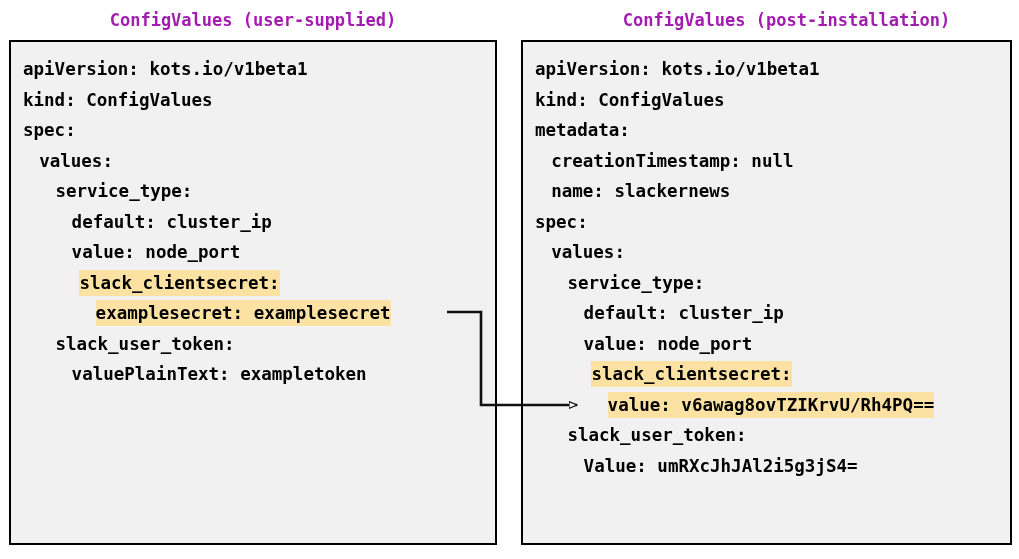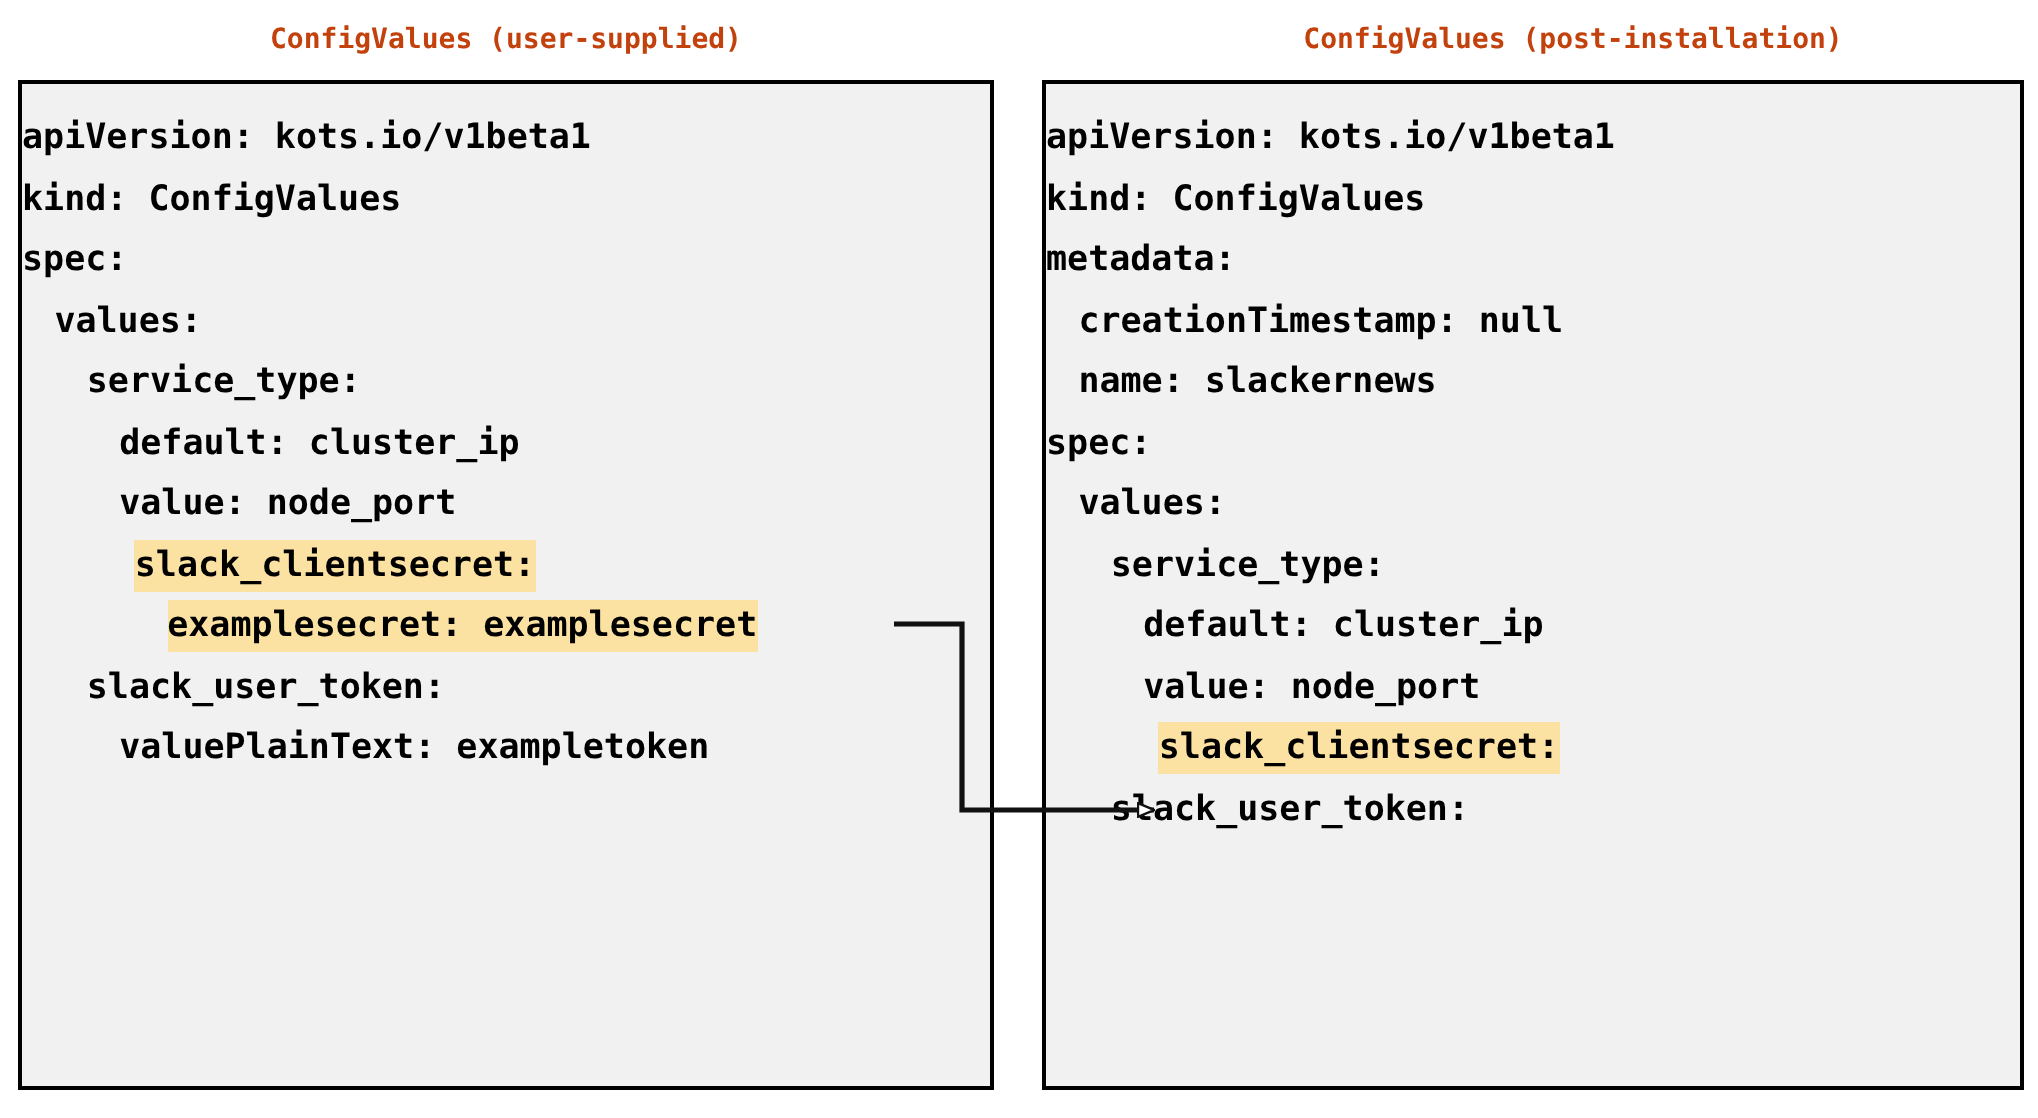--- a/index.html
+++ b/index.html
@@ -16,23 +16,23 @@
   }
 
   .stage {
     position: absolute;
     inset: 0;
   }
 
   .panel-title {
     position: absolute;
     font-family: "DejaVu Sans Mono", "Liberation Mono", monospace;
-    font-size: 14px;
+    font-size: 17px;
     font-weight: bold;
-    color: #c2410c;
+    color: #a21caf;
     letter-spacing: 0px;
     white-space: nowrap;
     text-align: center;
     line-height: 26px;
   }
 
   .code-box {
     position: absolute;
     background: #f1f1f1;
     border: 2px solid #000000;
@@ -49,20 +49,21 @@
   }
 
   .code-line {
     height: 30.5px;
     line-height: 30.5px;
     font-family: "DejaVu Sans Mono", "Liberation Mono", monospace;
     font-size: 17.5px;
     font-weight: bold;
     color: #000000;
     white-space: pre;
+    padding-left: 12px;
   }
 
   .code-line .seg {
     display: inline;
     white-space: pre;
   }
 
   .code-line.hl .seg {
     background: #fce2a2;
     box-shadow: 0 0 0 0 #fce2a2;
@@ -110,21 +111,23 @@
         <div class="code-line"><span class="pad" style="display: inline-block; width: 0px;"></span><span class="seg">kind: ConfigValues</span></div>
         <div class="code-line"><span class="pad" style="display: inline-block; width: 0px;"></span><span class="seg">metadata:</span></div>
         <div class="code-line"><span class="pad" style="display: inline-block; width: 16.2px;"></span><span class="seg">creationTimestamp: null</span></div>
         <div class="code-line"><span class="pad" style="display: inline-block; width: 16.2px;"></span><span class="seg">name: slackernews</span></div>
         <div class="code-line"><span class="pad" style="display: inline-block; width: 0px;"></span><span class="seg">spec:</span></div>
         <div class="code-line"><span class="pad" style="display: inline-block; width: 16.2px;"></span><span class="seg">values:</span></div>
         <div class="code-line"><span class="pad" style="display: inline-block; width: 32.4px;"></span><span class="seg">service_type:</span></div>
         <div class="code-line"><span class="pad" style="display: inline-block; width: 48.6px;"></span><span class="seg">default: cluster_ip</span></div>
         <div class="code-line"><span class="pad" style="display: inline-block; width: 48.6px;"></span><span class="seg">value: node_port</span></div>
         <div class="code-line hl"><span class="pad" style="display: inline-block; width: 32.4px;"></span><span class="seg">slack_clientsecret:</span></div>
+        <div class="code-line hl"><span class="pad" style="display: inline-block; width: 48.6px;"></span><span class="seg">value: v6awag8ovTZIKrvU/Rh4PQ==</span></div>
         <div class="code-line"><span class="pad" style="display: inline-block; width: 32.4px;"></span><span class="seg">slack_user_token:</span></div>
+        <div class="code-line"><span class="pad" style="display: inline-block; width: 48.6px;"></span><span class="seg">Value: umRXcJhJAl2i5g3jS4=</span></div>
       </div>
   </div>
 
   <svg class="connector" viewBox="0 0 1019 559">
     <defs>
       <marker id="arrowhead" markerWidth="9" markerHeight="8" refX="8.5" refY="4" orient="auto" markerUnits="userSpaceOnUse">
         <path d="M 0.5,0.6 L 8.5,4 L 0.5,7.4 Z" fill="#ffffff" stroke="#111111" stroke-width="1.2" stroke-linejoin="miter"></path>
       </marker>
     </defs>
     <polyline points="447,312 481,312 481,405 577,405" fill="none" stroke="#111111" stroke-width="2.6" stroke-linejoin="miter" stroke-linecap="butt" marker-end="url(#arrowhead)"></polyline>

